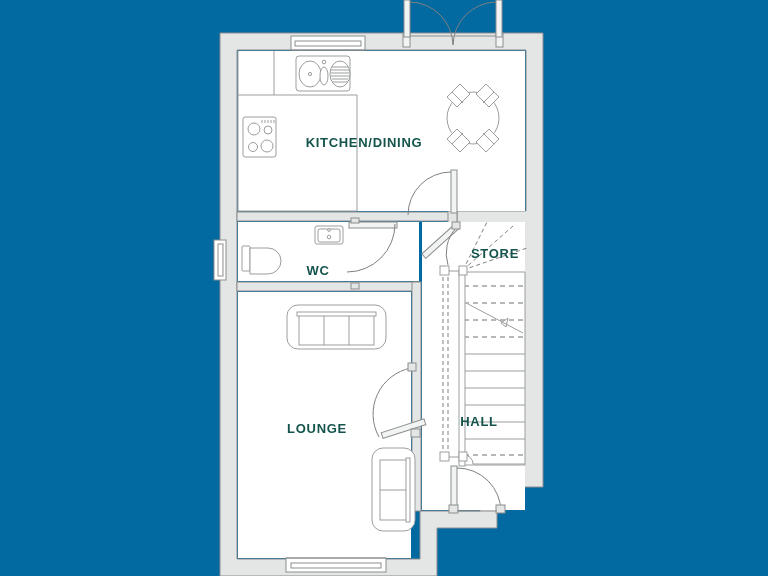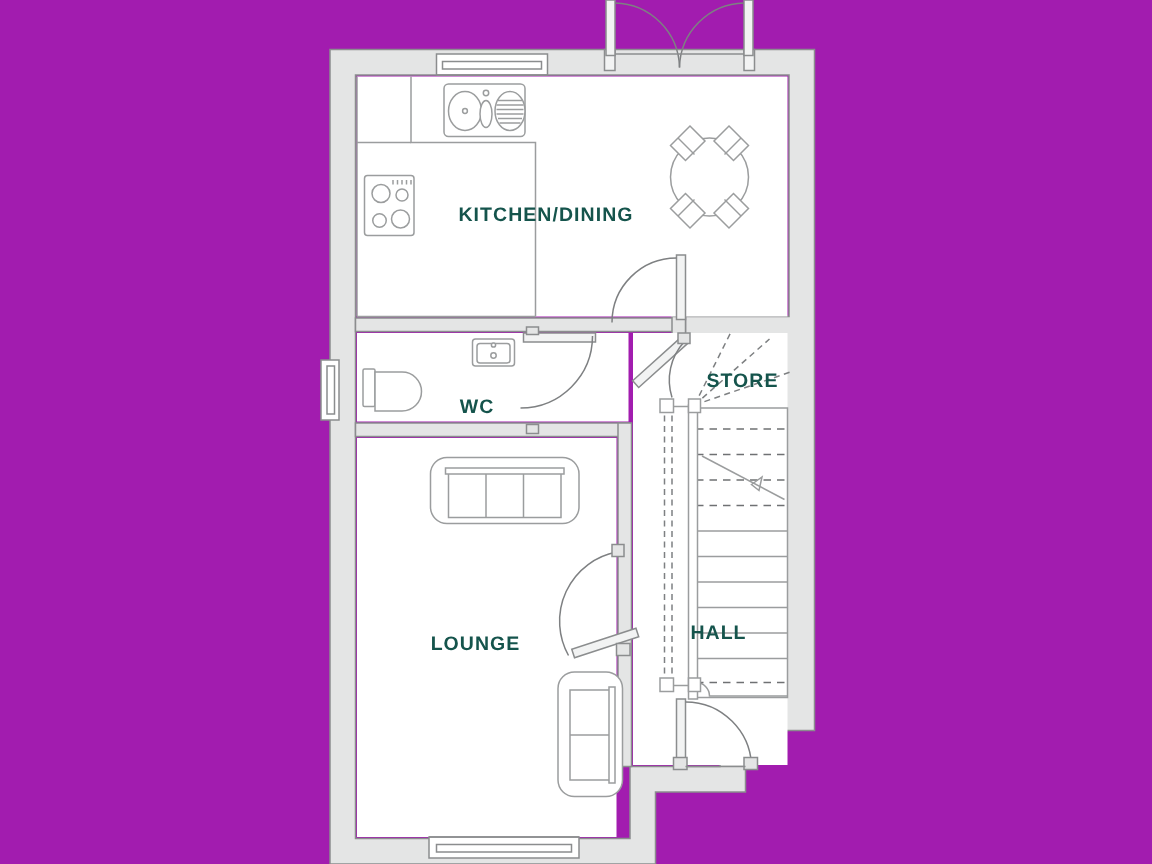--- a/index.html
+++ b/index.html
@@ -10,21 +10,21 @@
   body {
     width: 768px;
     height: 576px;
     font-family: "Liberation Sans", sans-serif;
     overflow: hidden;
   }
   #floorplan-root {
     position: relative;
     width: 768px;
     height: 576px;
-    background: #a21caf;
+    background: #0369a1;
   }
   #plan-svg {
     display: block;
     width: 768px;
     height: 576px;
   }
 </style>
 </head>
 <body>
 

